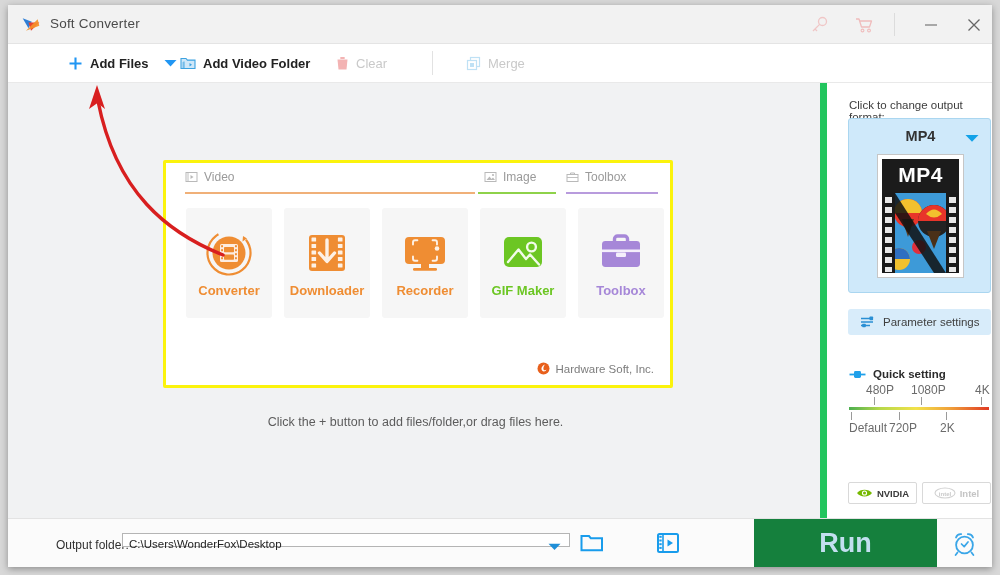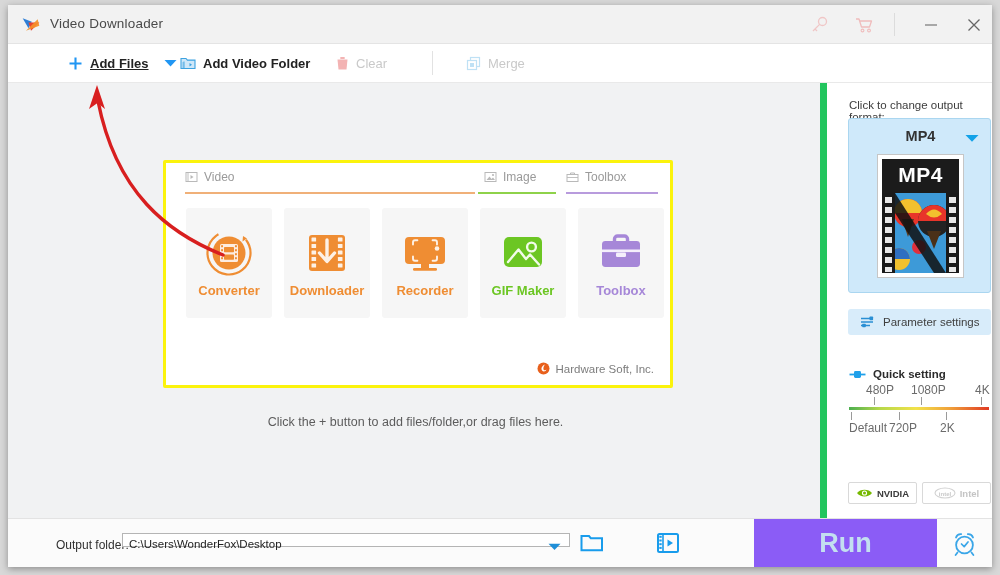--- a/index.html
+++ b/index.html
@@ -50,21 +50,21 @@
     position: absolute; left: 0; top: 39px; width: 984px; height: 39px;
     background: #ffffff;
     border-bottom: 1px solid #e9e9e9;
   }
   .tool {
     position: absolute; top: 0; height: 38px;
     display: flex; align-items: center; gap: 7px;
     font-size: 13px; cursor: pointer;
   }
   #tool-addfiles { left: 60px; color: #222; font-weight: bold; }
-  #tool-addfiles .t-lbl { font-weight: bold; text-decoration: underline; }
+  #tool-addfiles .t-lbl { font-weight: bold; }
   #dd-arrow { position: absolute; left: 156px; top: 15px; cursor: pointer; }
   #tool-addfolder { left: 172px; color: #222; font-weight: bold; }
   #tool-clear { left: 328px; color: #c9c9c9; cursor: default; }
   #tool-merge { left: 458px; color: #c9c9c9; cursor: default; }
   #tool-sep1 {
     position: absolute; left: 424px; top: 7px; width: 1px; height: 24px;
     background: #e2e2e2;
   }
 
   
@@ -200,41 +200,41 @@
     position: absolute; left: 6px; top: 4px; width: 415px;
     font-size: 11.5px; color: #222; white-space: nowrap; overflow: hidden;
     border: none; outline: none; background: transparent;
     font-family: "Liberation Sans", sans-serif;
   }
   #out-caret { position: absolute; right: 8px; top: 9px; cursor: pointer; }
   #open-folder { position: absolute; left: 572px; top: 14px; cursor: pointer; }
   #open-file   { position: absolute; left: 648px; top: 12px; cursor: pointer; }
   #btn-run {
     position: absolute; left: 746px; top: 0; width: 183px; height: 49px;
-    background: #8b5cf6; display: flex; align-items: center; justify-content: center;
+    background: #15803d; display: flex; align-items: center; justify-content: center;
     cursor: default;
   }
   #run-label { font-size: 27px; font-weight: bold; color: #c3dff0; }
   #btn-alarm {
     position: absolute; left: 929px; top: 0; width: 55px; height: 49px;
     display: flex; align-items: center; justify-content: center; cursor: pointer;
   }
 </style>
 </head>
 <body>
 
 <div id="app">
 
   <div id="titlebar">
     <svg id="logo" viewBox="0 0 24 24">
       <path d="M2 4 L13 8 L9 16 Z" fill="#2f7fd6"></path>
       <path d="M22 9 L12 19 L9 9 Z" fill="#e8432f"></path>
       <path d="M20 5 L22 13 L6 19 Z" fill="#f5902a" opacity=".92"></path>
     </svg>
-    <div id="app-title">Video Downloader</div>
+    <div id="app-title">Soft Converter</div>
 
     <svg id="key-icon" class="tb-icon" viewBox="0 0 22 20">
       <circle cx="14.5" cy="6.5" r="4" fill="none" stroke="#f0c6c6" stroke-width="1.3"></circle>
       <path d="M11.6 9.4 L5 16" fill="none" stroke="#f0c6c6" stroke-width="1.3"></path>
       <path d="M7 14 L9 16" fill="none" stroke="#f0c6c6" stroke-width="1.3"></path>
     </svg>
     <svg id="cart-icon" class="tb-icon" viewBox="0 0 22 20">
       <path d="M3 4 h3 l2.5 8 h8 l2-6 H7" fill="none" stroke="#f0bcbc" stroke-width="1.3" stroke-linejoin="round"></path>
       <circle cx="9.5" cy="15.5" r="1.4" fill="none" stroke="#f0bcbc" stroke-width="1.1"></circle>
       <circle cx="16" cy="15.5" r="1.4" fill="none" stroke="#f0bcbc" stroke-width="1.1"></circle>

